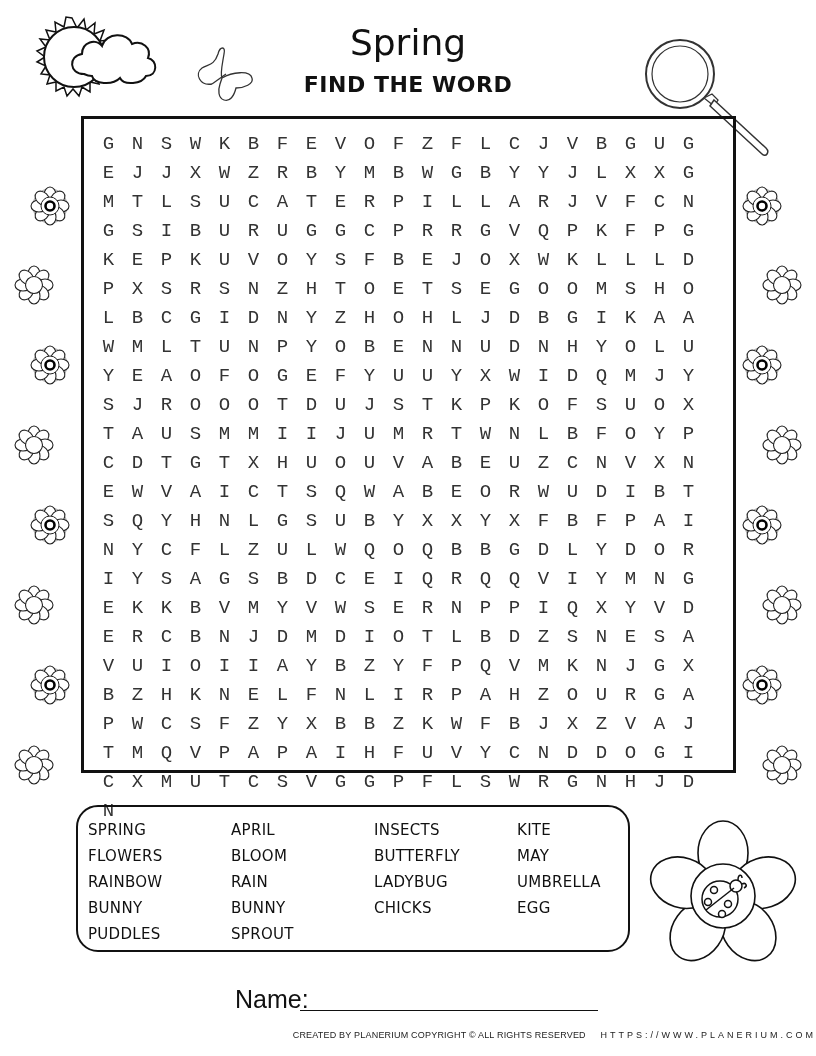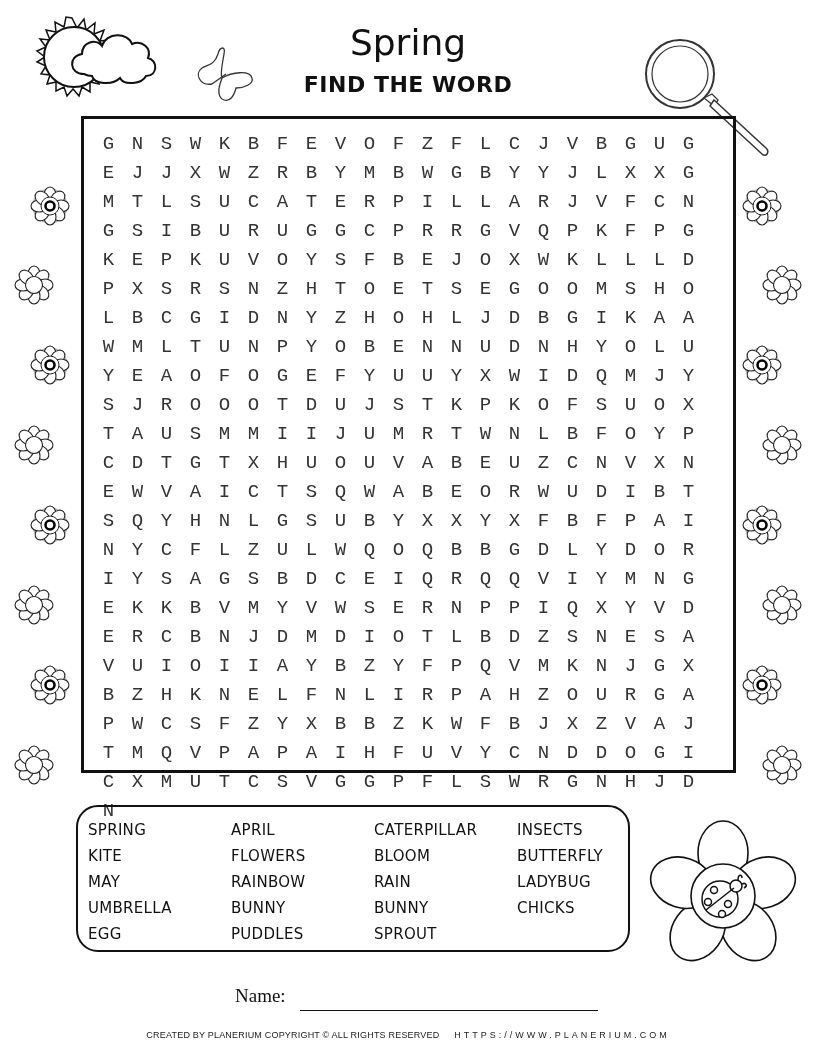--- a/index.html
+++ b/index.html
@@ -6,23 +6,23 @@
   body { width:816px; height:1056px; position:relative; overflow:hidden; font-family:"DejaVu Sans", sans-serif; color:#111; }
   .abs { position:absolute; }
   .title { left:0; width:816px; top:22px; text-align:center; font-size:36px; font-family:"DejaVu Sans", sans-serif; color:#111; }
   .subtitle { left:0; width:816px; top:72px; text-align:center; font-size:22px; font-weight:bold; font-family:"DejaVu Sans", sans-serif; letter-spacing:0.5px; }
   .grid-box { left:81px; top:116px; width:649px; height:651px; border:3px solid #111; box-sizing:content-box; }
   .grid { position:absolute; left:10px; top:11px; display:grid; grid-template-columns:repeat(21, 29px); grid-auto-rows:29px; }
   .cell { font-family:"Liberation Mono", monospace; font-size:19px; color:#333; text-align:center; line-height:29px; }
   .wordbox { left:76px; top:805px; width:550px; height:143px; border:2px solid #111; border-radius:22px; }
   .words { position:absolute; left:10px; top:10px; display:grid; grid-template-columns:143px 143px 143px 110px; grid-auto-rows:26px; }
   .word { font-family:"DejaVu Sans", sans-serif; font-size:15px; color:#111; letter-spacing:0.3px; line-height:26px; }
-  .name-label { left:235px; top:985px; font-size:19px; font-family:Liberation Serif, serif; }
+  .name-label { left:235px; top:985px; font-size:25px; font-family:Liberation Sans, sans-serif; }
   .name-line { left:300px; top:1010px; width:298px; height:0; border-bottom:1.5px solid #111; }
-  .footer { left:0; width:816px; top:1030px; text-align:center; font-size:9px; font-family:"Liberation Sans", sans-serif; color:#222; letter-spacing:0.2px; }
+  .footer { left:0; width:816px; top:1030px; text-align:right; font-size:9px; font-family:"Liberation Sans", sans-serif; color:#222; letter-spacing:0.2px; }
   .footer .url { letter-spacing:3px; margin-left:12px; }
   svg { display:block; }
 </style>
 </head>
 <body>
 
 <div class="abs" style="left:24px;top:14px;">
   <svg width="150" height="100" viewBox="0 0 150 100">
     <g>
       <polygon fill="none" stroke="#111" stroke-width="1.5" points="48,4 53,14 60,5 62,16 71,9 70,20 80,16 76,27 86,26 80,35 88,38 79,44 86,50 77,53 82,61 72,61 75,70 66,68 66,78 58,73 55,82 49,75 43,82 40,73 32,77 32,68 23,70 26,61 17,60 22,52 13,48 21,43 13,37 22,33 16,25 26,26 22,16 32,18 31,8 40,13 42,3"></polygon>
@@ -769,21 +769,20 @@
         <ellipse cx="20" cy="9" rx="6" ry="8" transform="rotate(315 20 20)" fill="#fff" stroke="#222" stroke-width="1.1"></ellipse>
         <circle cx="20" cy="20" r="8.5" fill="#fff" stroke="#222" stroke-width="1.1"></circle>
       </svg>
     </div>
   </div>
 
 <div class="abs wordbox">
   <div class="words" id="words">
       <div class="word">SPRING</div>
       <div class="word">APRIL</div>
-      <div class="word">CATERPILLAR</div>
       <div class="word">INSECTS</div>
       <div class="word">KITE</div>
       <div class="word">FLOWERS</div>
       <div class="word">BLOOM</div>
       <div class="word">BUTTERFLY</div>
       <div class="word">MAY</div>
       <div class="word">RAINBOW</div>
       <div class="word">RAIN</div>
       <div class="word">LADYBUG</div>
       <div class="word">UMBRELLA</div>

